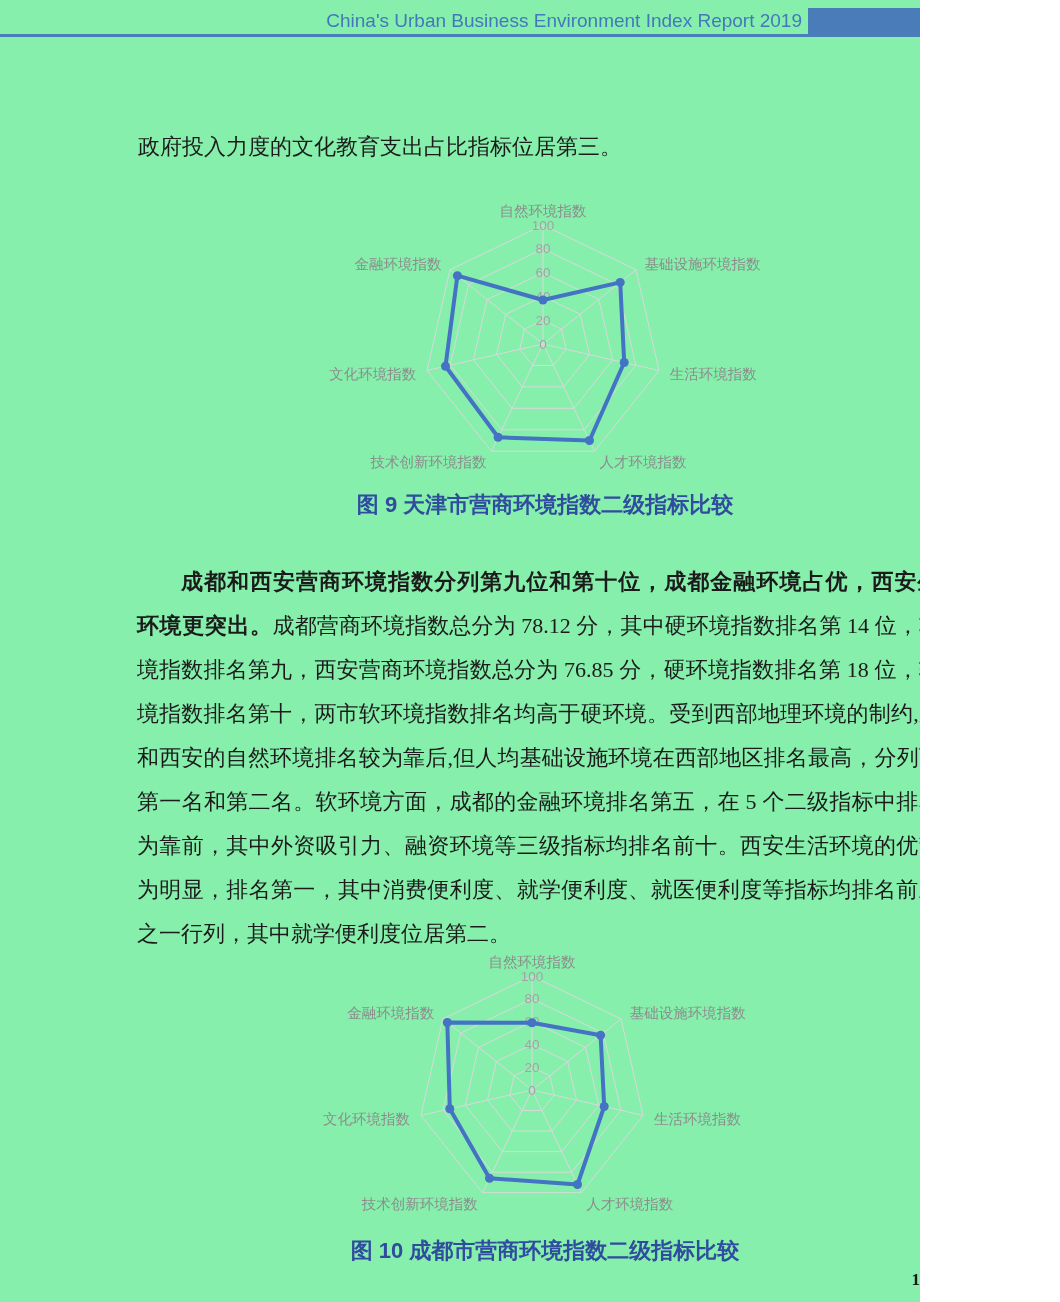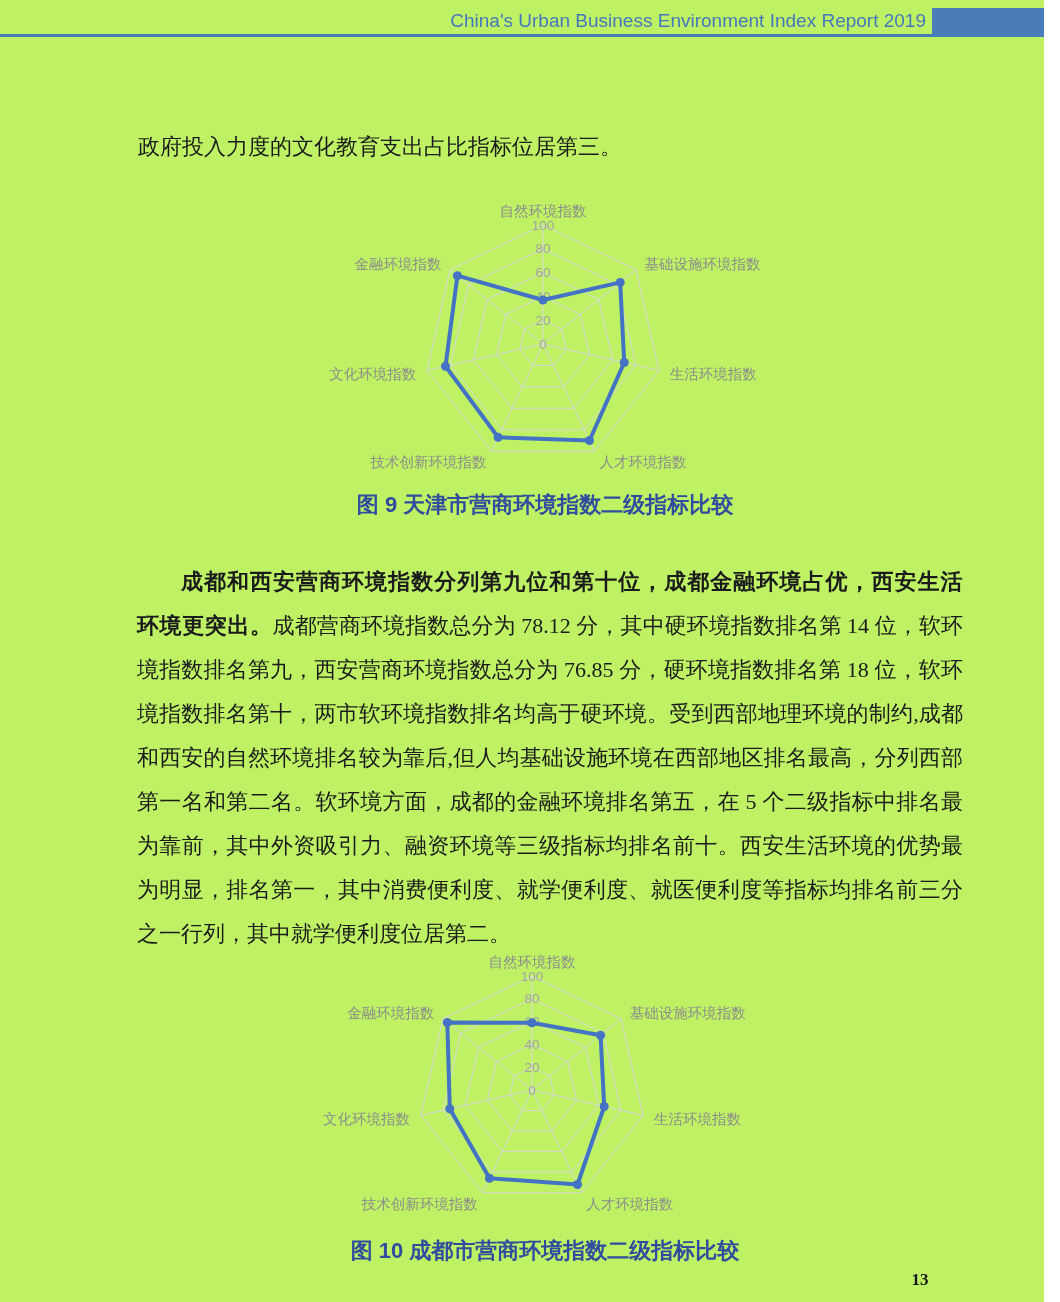--- a/index.html
+++ b/index.html
@@ -1,20 +1,20 @@
 <!DOCTYPE html>
 <html><head>
 <meta charset="utf-8">
 <style>
   html,body{margin:0;padding:0;background:#ffffff;}
   .page{
     position:relative;
-    width:1044px;
+    width:920px;
     height:1302px;
-    background:#bef264;
+    background:#86efac;
     font-family:"Liberation Serif","DejaVu Serif",serif;
     overflow:hidden;
   }
   .header-title{
     position:absolute;
     top:9px;
     right:118px;
     font-family:"Liberation Sans","DejaVu Sans",sans-serif;
     font-size:19px;
     line-height:24px;

